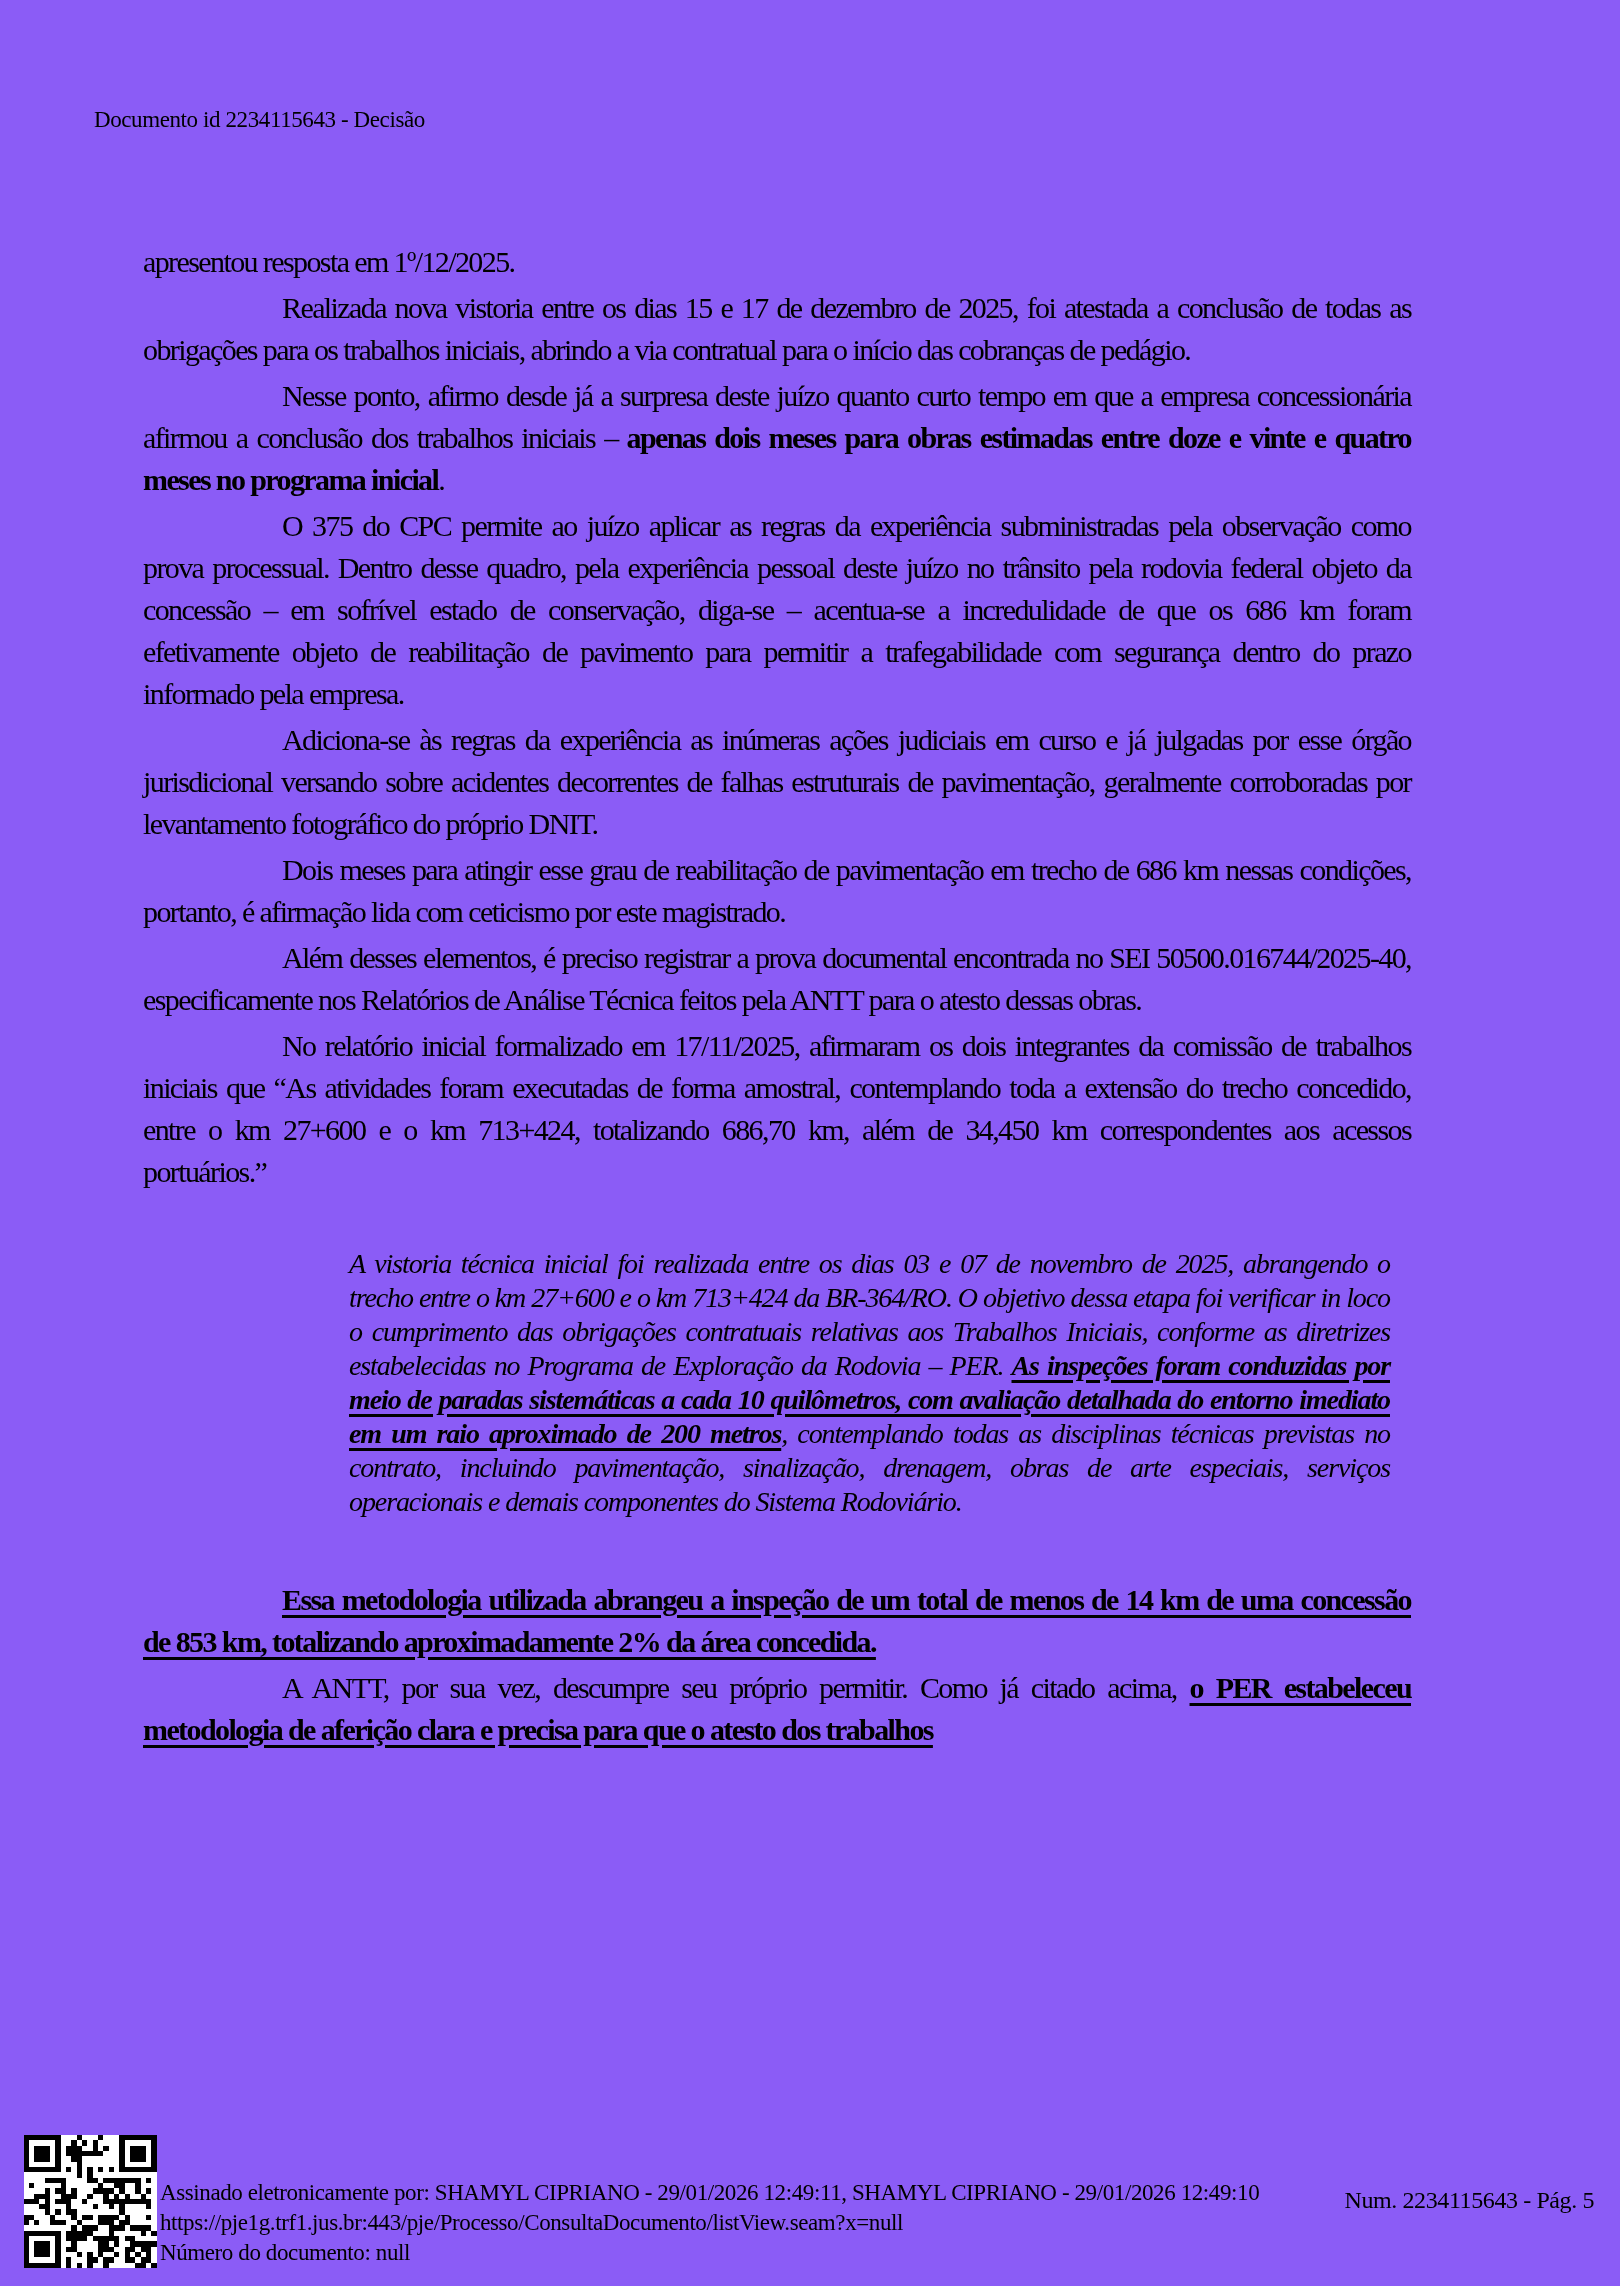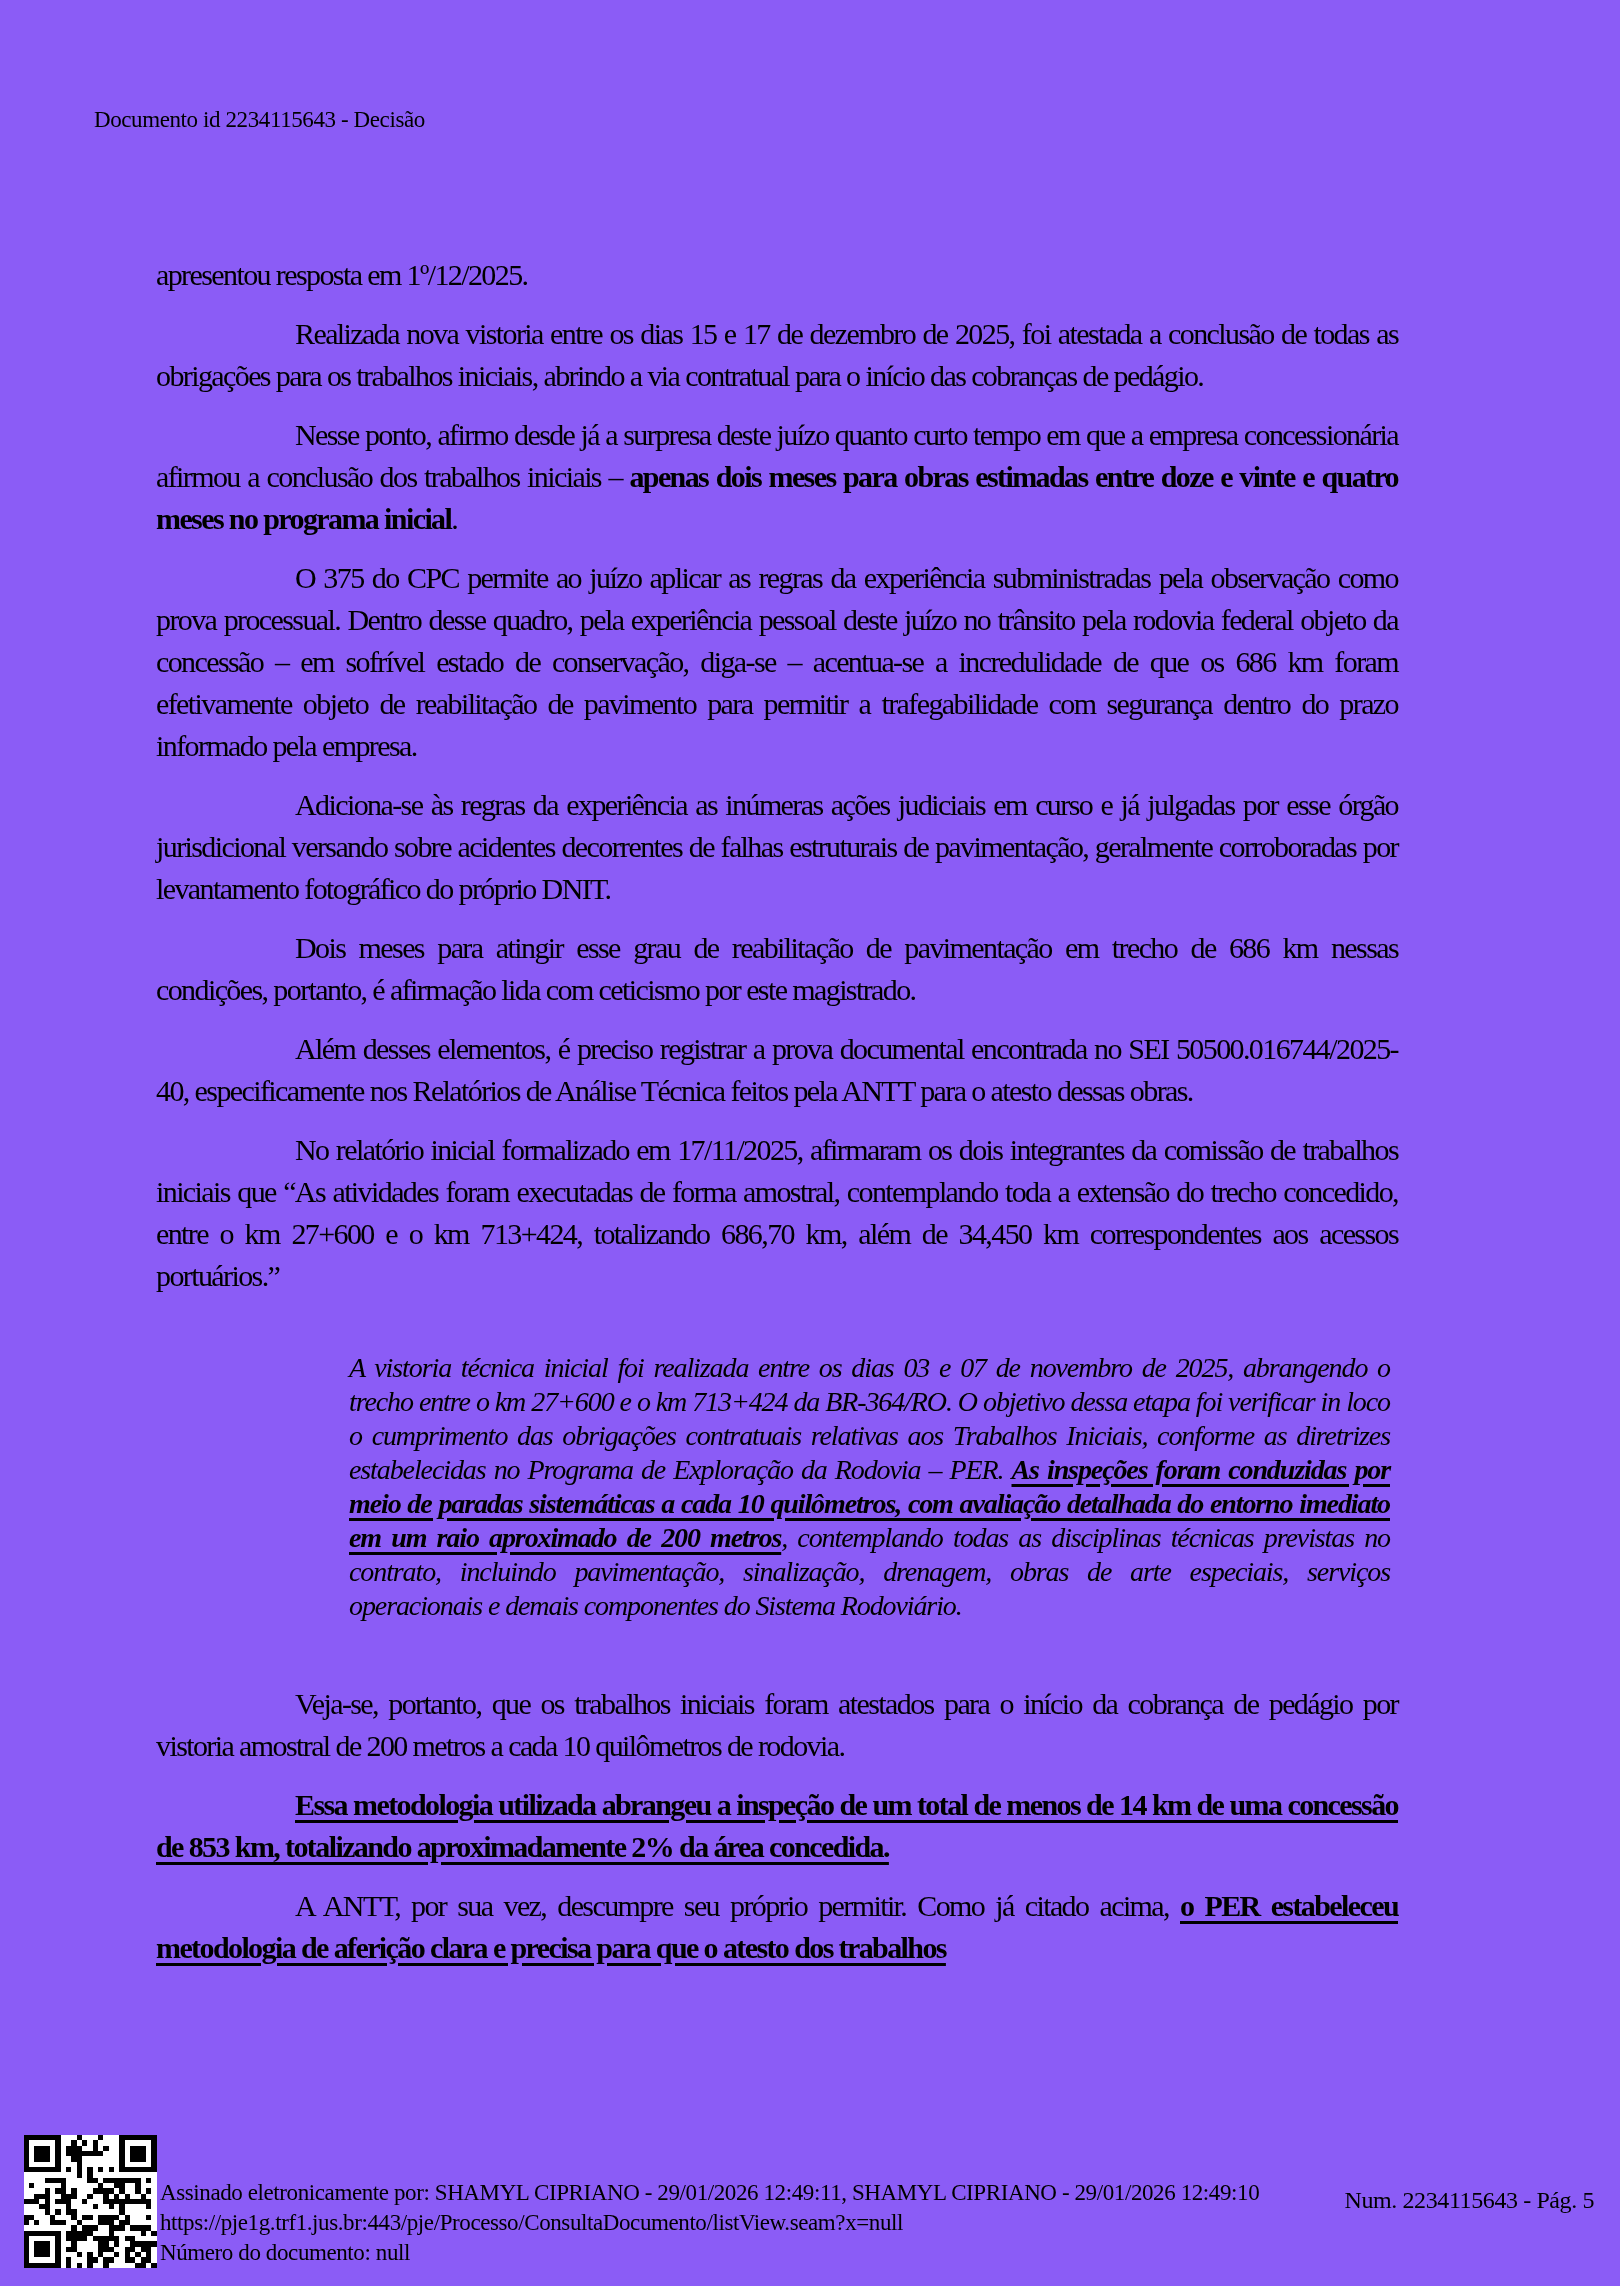--- a/index.html
+++ b/index.html
@@ -13,21 +13,21 @@
   }
   .doc-header{
     position:absolute;left:94px;top:107px;
     font-size:23px;letter-spacing:-0.4px;white-space:nowrap;
   }
   .doc-body{
     position:absolute;left:139px;top:237px;width:1276px;
     font-size:30px;line-height:42px;letter-spacing:-1.6px;
     text-align:justify;
   }
-  .para{margin:17px;}
+  .para{margin:4px;}
   .para.indent{text-indent:139px;}
   .b{font-weight:bold;}
   .u{text-decoration:underline;text-underline-offset:4.5px;}
   .b.u{text-decoration-thickness:2.7px;}
   .quote{
     margin:54px 25px 60px 210px;
     font-style:italic;
     font-size:28px;line-height:34px;letter-spacing:-1.1px;
     text-align:justify;
   }
@@ -54,21 +54,20 @@
   <div class="doc-body">
       <p class="para"><span>apresentou resposta em 1º/12/2025.</span></p>
       <p class="para indent"><span>Realizada nova vistoria entre os dias 15 e 17 de dezembro de 2025, foi atestada a conclusão de todas as obrigações para os trabalhos iniciais, abrindo a via contratual para o início das cobranças de pedágio.</span></p>
       <p class="para indent"><span>Nesse ponto, afirmo desde já a surpresa deste juízo quanto curto tempo em que a empresa concessionária afirmou a conclusão dos trabalhos iniciais – </span><span class="b">apenas dois meses para obras estimadas entre doze e vinte e quatro meses no programa inicial</span><span>.</span></p>
       <p class="para indent"><span>O 375 do CPC permite ao juízo aplicar as regras da experiência subministradas pela observação como prova processual. Dentro desse quadro, pela experiência pessoal deste juízo no trânsito pela rodovia federal objeto da concessão – em sofrível estado de conservação, diga-se – acentua-se a incredulidade de que os 686 km foram efetivamente objeto de reabilitação de pavimento para permitir a trafegabilidade com segurança dentro do prazo informado pela empresa.</span></p>
       <p class="para indent"><span>Adiciona-se às regras da experiência as inúmeras ações judiciais em curso e já julgadas por esse órgão jurisdicional versando sobre acidentes decorrentes de falhas estruturais de pavimentação, geralmente corroboradas por levantamento fotográfico do próprio DNIT.</span></p>
       <p class="para indent"><span>Dois meses para atingir esse grau de reabilitação de pavimentação em trecho de 686 km nessas condições, portanto, é afirmação lida com ceticismo por este magistrado.</span></p>
       <p class="para indent"><span>Além desses elementos, é preciso registrar a prova documental encontrada no SEI 50500.016744/2025-40, especificamente nos Relatórios de Análise Técnica feitos pela ANTT para o atesto dessas obras.</span></p>
       <p class="para indent"><span>No relatório inicial formalizado em 17/11/2025, afirmaram os dois integrantes da comissão de trabalhos iniciais que “As atividades foram executadas de forma amostral, contemplando toda a extensão do trecho concedido, entre o km 27+600 e o km 713+424, totalizando 686,70 km, além de 34,450 km correspondentes aos acessos portuários.”</span></p>
       <p class="quote"><span>A vistoria técnica inicial foi realizada entre os dias 03 e 07 de novembro de 2025, abrangendo o trecho entre o km 27+600 e o km 713+424 da BR-364/RO. O objetivo dessa etapa foi verificar in loco o cumprimento das obrigações contratuais relativas aos Trabalhos Iniciais, conforme as diretrizes estabelecidas no Programa de Exploração da Rodovia – PER. </span><span class="b u">As inspeções foram conduzidas por meio de paradas sistemáticas a cada 10 quilômetros, com avaliação detalhada do entorno imediato em um raio aproximado de 200 metros</span><span>, contemplando todas as disciplinas técnicas previstas no contrato, incluindo pavimentação, sinalização, drenagem, obras de arte especiais, serviços operacionais e demais componentes do Sistema Rodoviário.</span></p>
-      <p class="para indent"><span>Veja-se, portanto, que os trabalhos iniciais foram atestados para o início da cobrança de pedágio por vistoria amostral de 200 metros a cada 10 quilômetros de rodovia.</span></p>
       <p class="para indent"><span class="b u">Essa metodologia utilizada abrangeu a inspeção de um total de menos de 14 km de uma concessão de 853 km, totalizando aproximadamente 2% da área concedida.</span></p>
       <p class="para indent"><span>A ANTT, por sua vez, descumpre seu próprio permitir. Como já citado acima, </span><span class="b u">o PER estabeleceu metodologia de aferição clara e precisa para que o atesto dos trabalhos</span></p>
     </div>
 
   <svg class="footer-qr" viewBox="0 0 25 25" shape-rendering="crispEdges">
       <rect x="0" y="0" width="25" height="25" fill="#fff"></rect>
       <rect x="0" y="0" width="1" height="1" fill="#000"></rect>
       <rect x="1" y="0" width="1" height="1" fill="#000"></rect>
       <rect x="2" y="0" width="1" height="1" fill="#000"></rect>
       <rect x="3" y="0" width="1" height="1" fill="#000"></rect>

